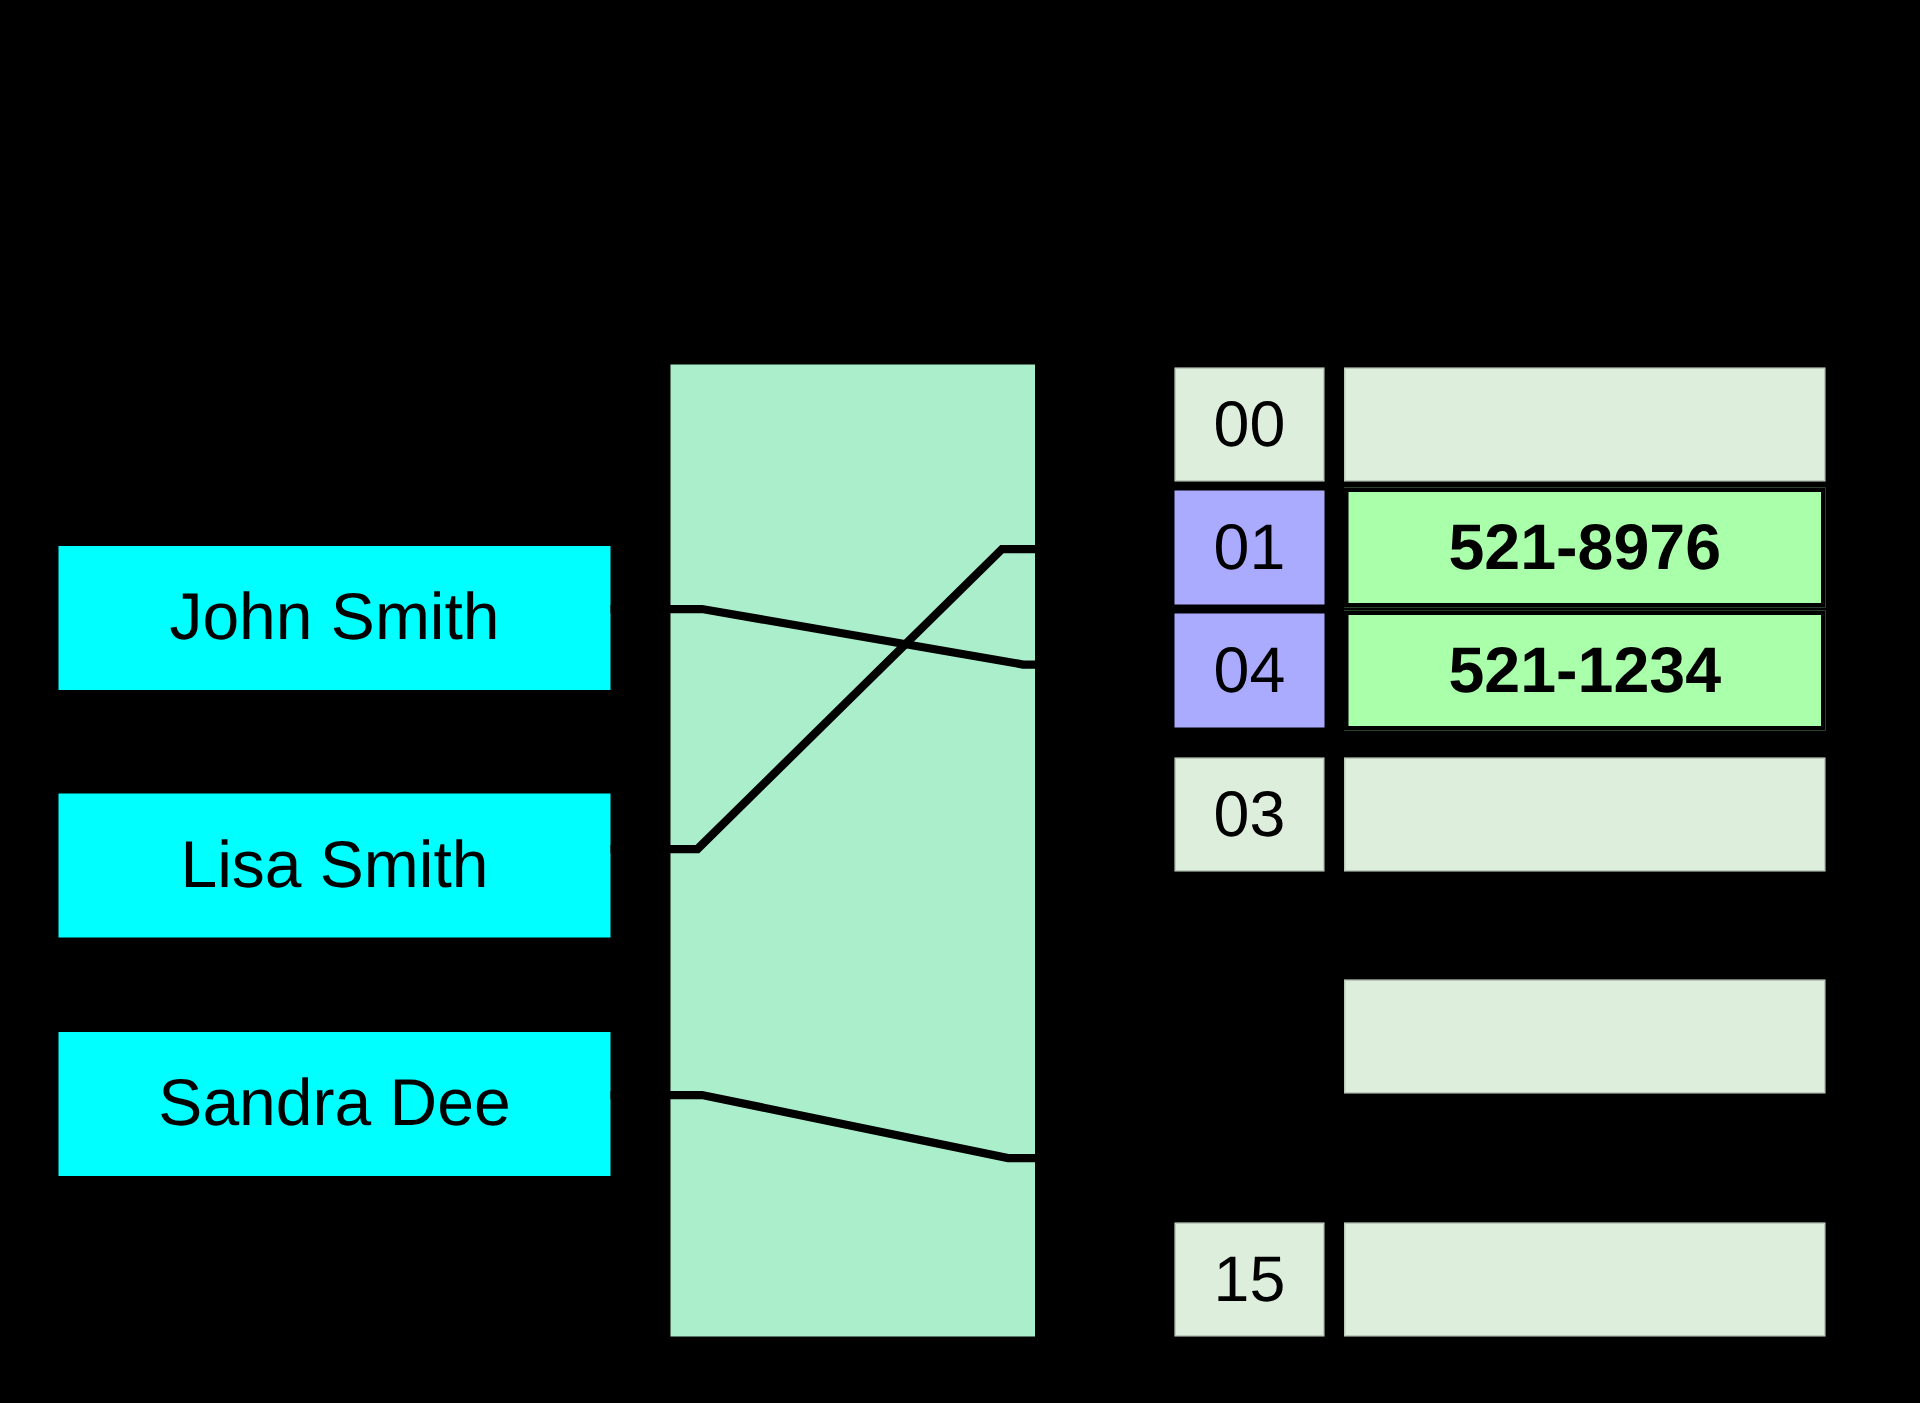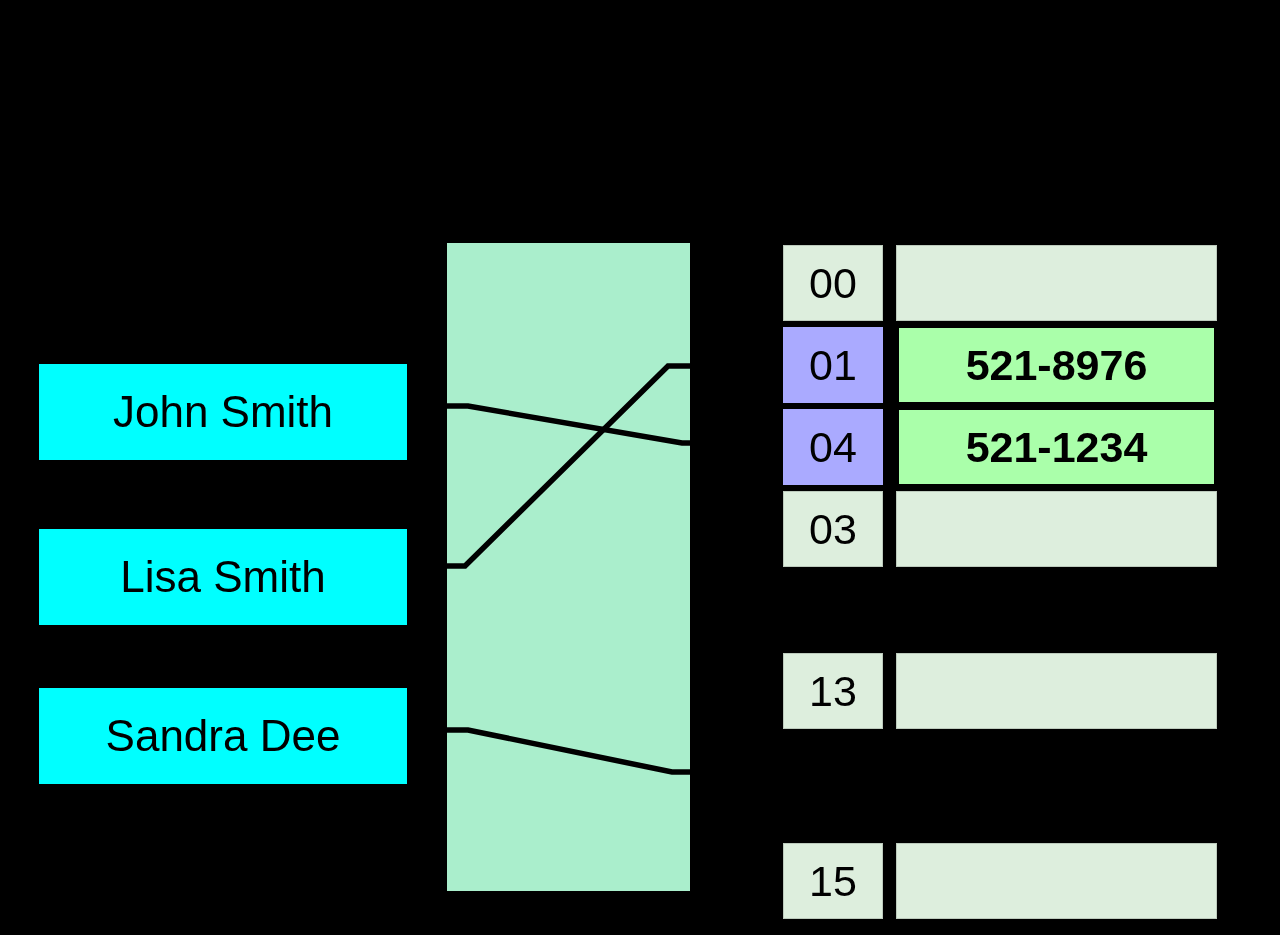--- a/index.html
+++ b/index.html
@@ -71,22 +71,22 @@
   }
   .index-filled{
     background:var(--index-filled);
   }
   .value-filled{
     background:var(--value-filled);
     border:3px solid #000000;
     top:-2px;height:80px;font-weight:bold;
   }
   
-  .r00{top:245px;padding-left:20px;} .r01{top:327px;} .r02{top:409px;} .r03{top:491px;border-radius:17px;}
-  .r13{top:653px;} .r14{top:734px;} .r15{top:815px;margin-top:28px;}
+  .r00{top:245px;padding-left:20px;} .r01{top:327px;} .r02{top:409px;} .r03{top:505px;border-radius:17px;}
+  .r13{top:653px;} .r14{top:734px;} .r15{top:815px;}
 </style>
 </head>
 <body>
 
 <div class="stage">
 
   <div class="key-box key-john">
     <span>John Smith</span>
   </div>
   <div class="key-box key-lisa">
@@ -115,21 +115,20 @@
   <div class="bucket-row r02">
     <div class="bucket-index index-filled">04</div>
     <div class="bucket-value value-filled">521-1234</div>
   </div>
   <div class="bucket-row r03">
     <div class="bucket-index cell-empty">03</div>
     <div class="bucket-value cell-empty"></div>
   </div>
 
   <div class="bucket-row r13">
-    <div class="bucket-index cell-empty">13</div>
     <div class="bucket-value cell-empty"></div>
   </div>
   <div class="bucket-row r15">
     <div class="bucket-index cell-empty">15</div>
     <div class="bucket-value cell-empty"></div>
   </div>
 
 </div>
 
 </body></html>

